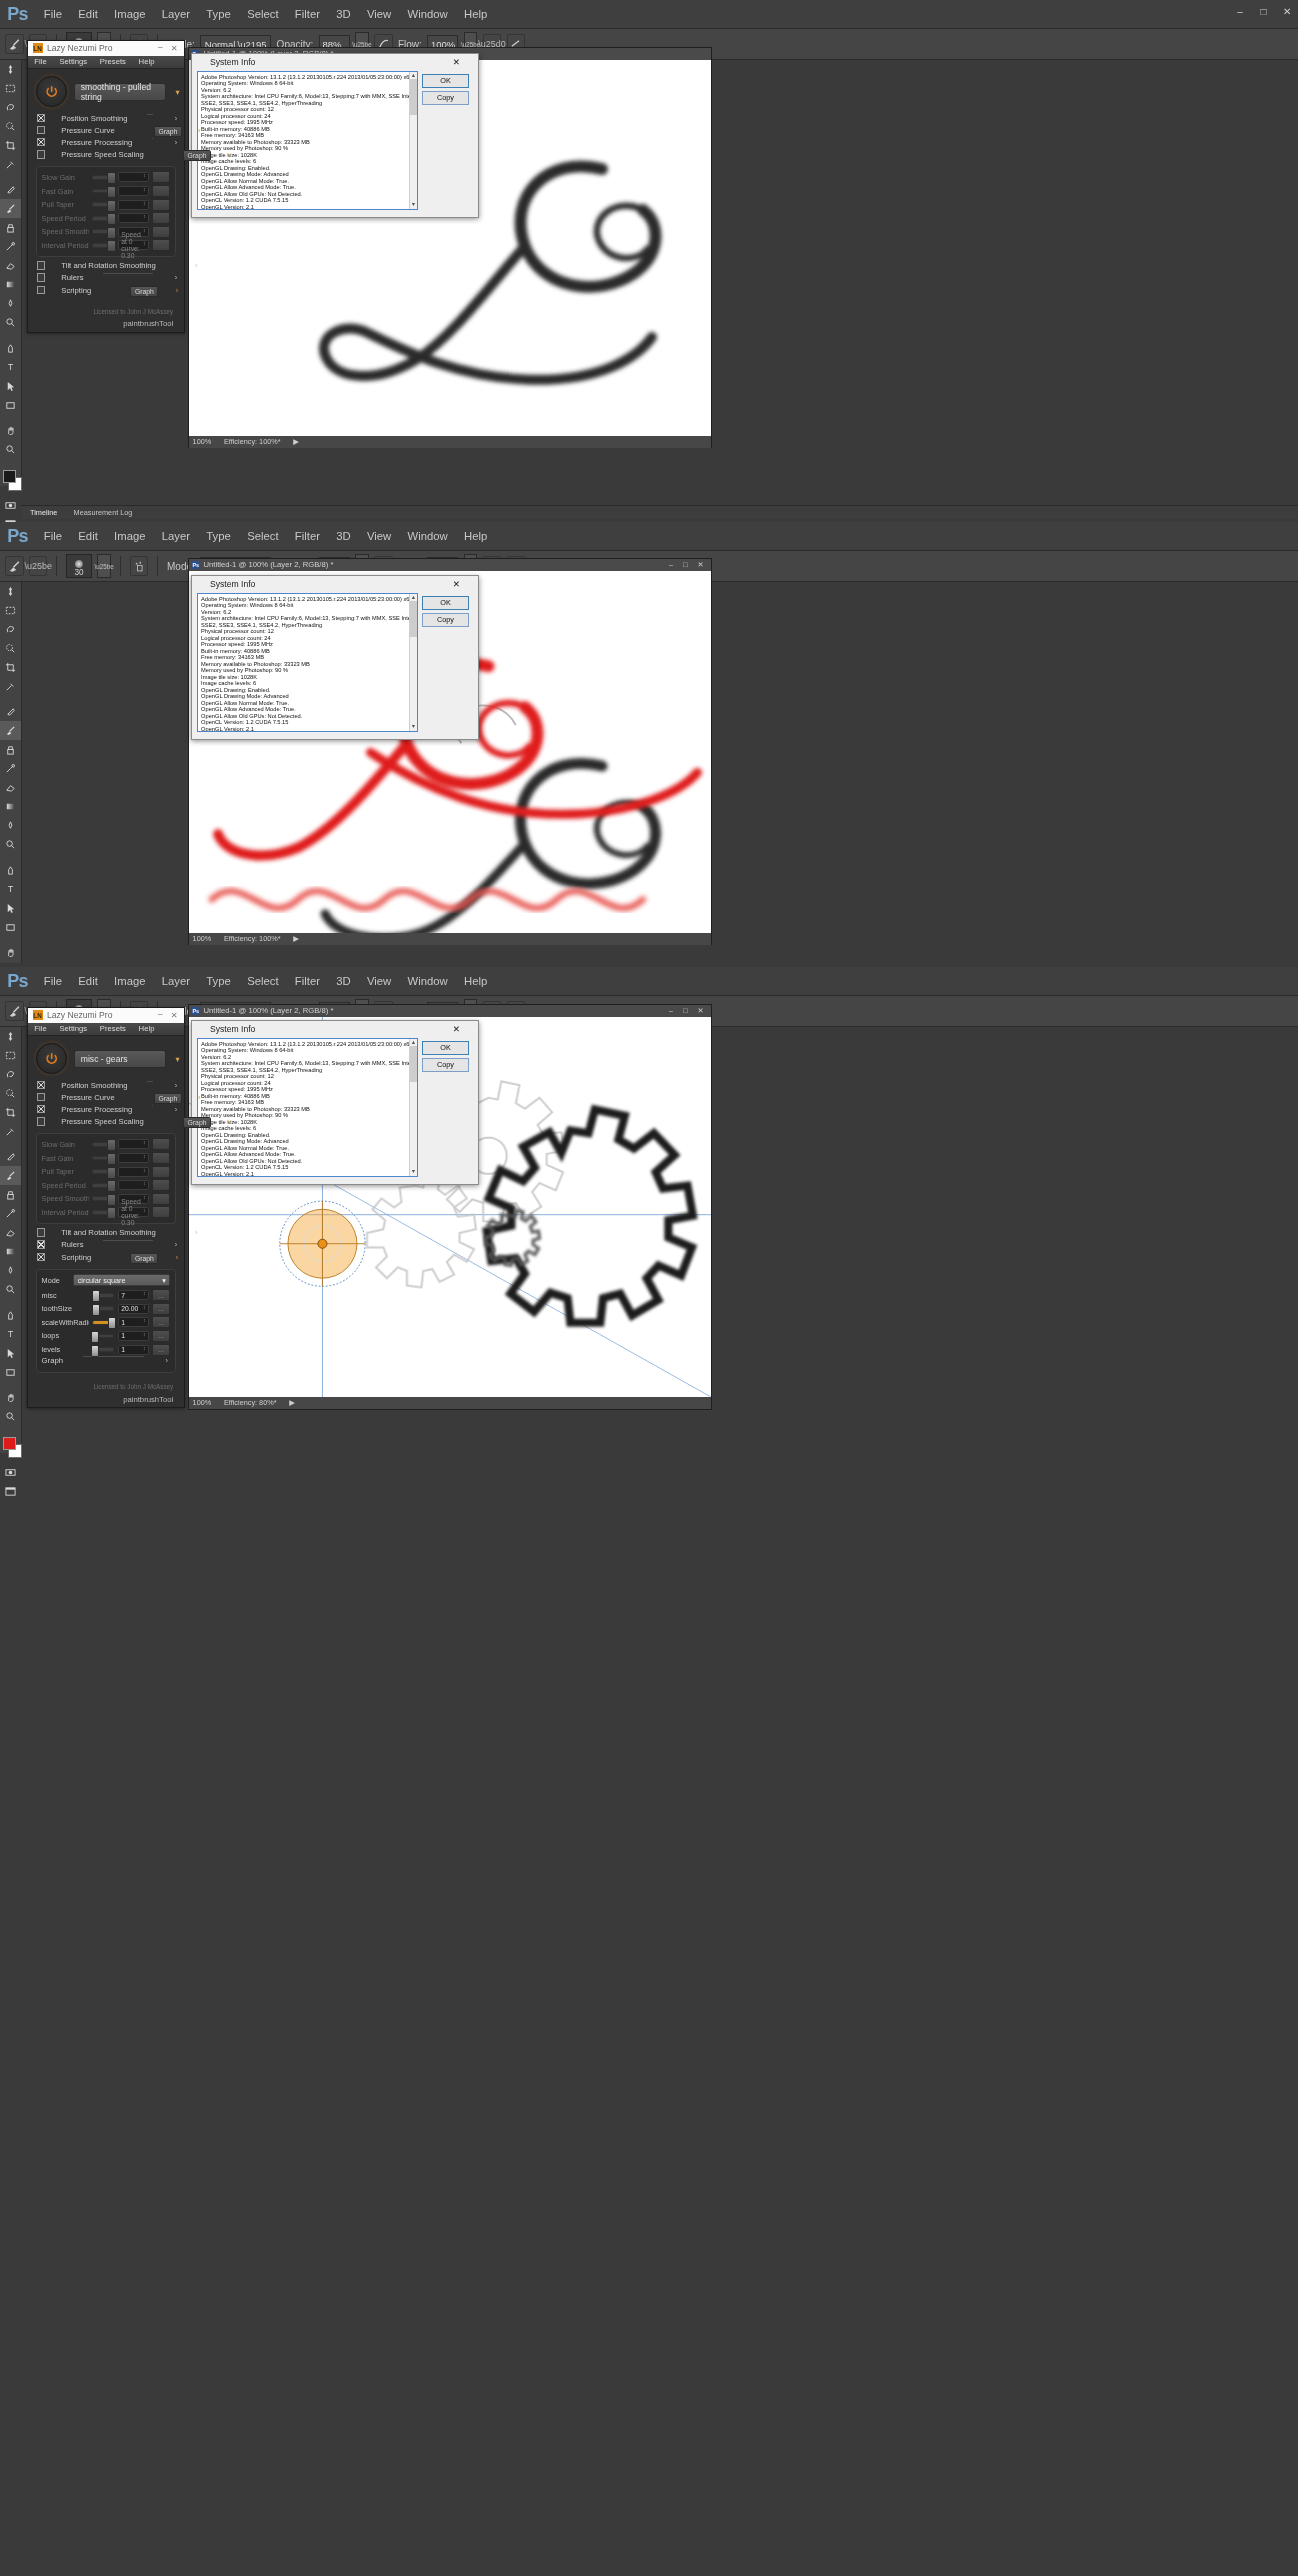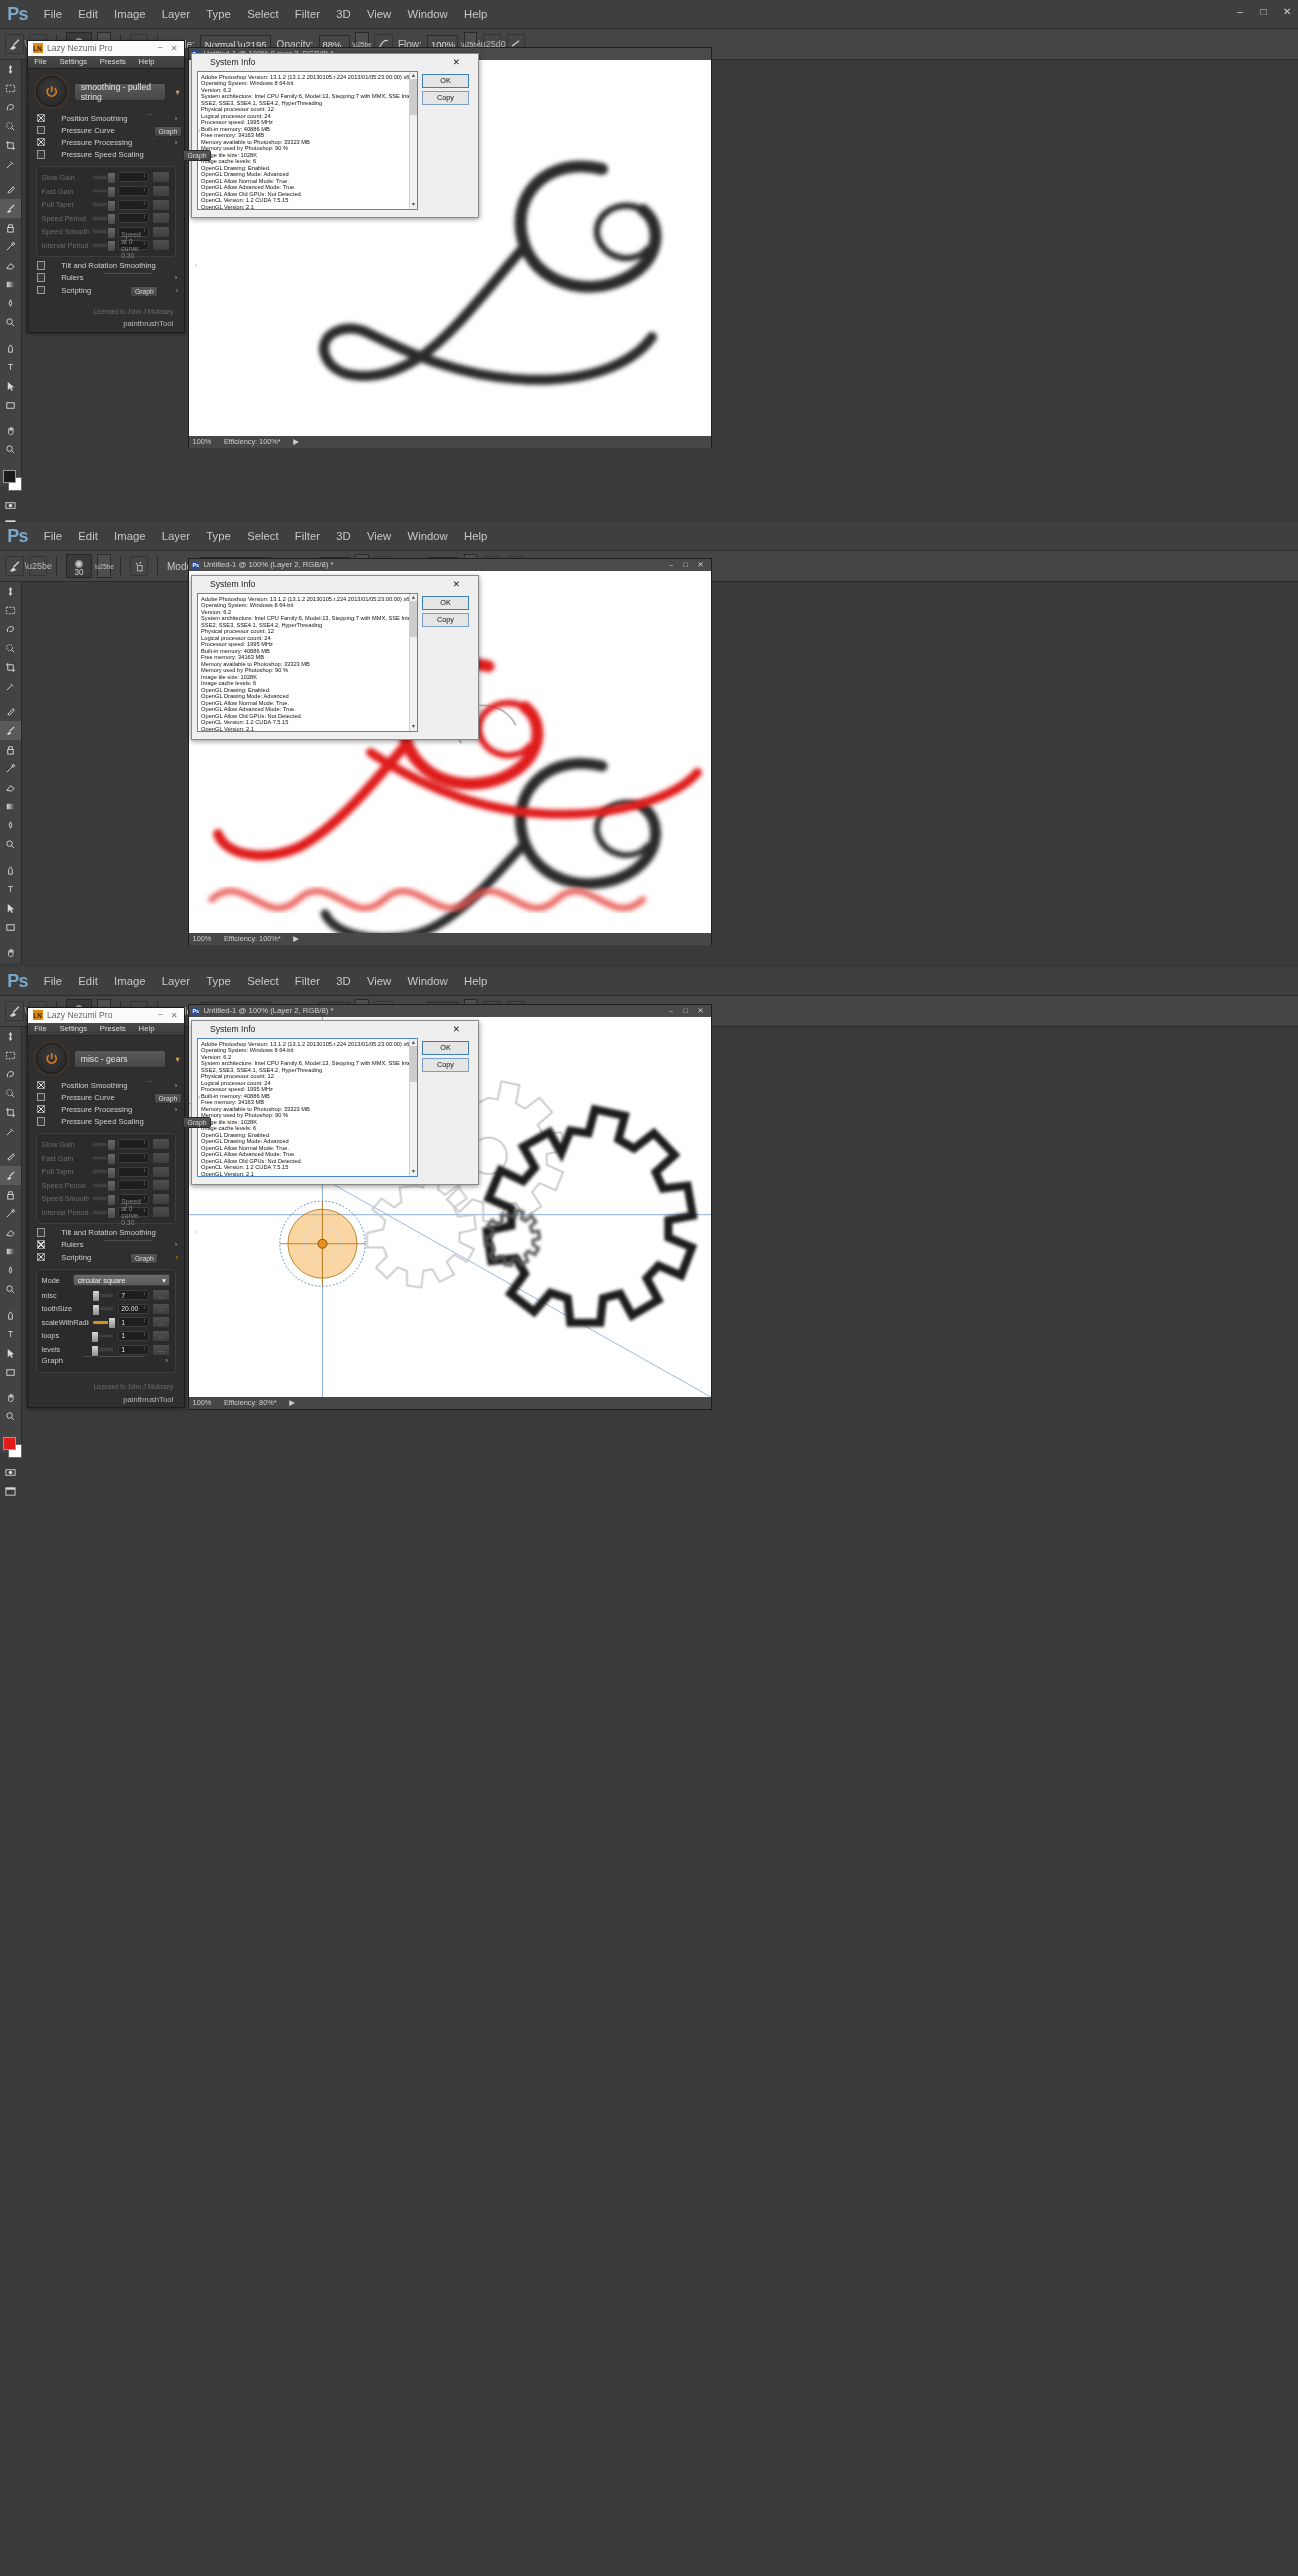--- a/index.html
+++ b/index.html
@@ -508,20 +508,24 @@
             <div class="chev or">›</div>
           </div>
         </div>
       <div class="ln-footer">
         <span class="ln-lic">Licensed to John J McAssey</span>
       </div>
       <div class="ln-brand">paintbrushTool</div>
     </div>
   </div>
 
+  <div class="tl-bar" style="position:absolute;left:21px;right:0;top:505px;">
+    <div class="tl-tab active">Timeline</div>
+    <div class="tl-tab">Measurement Log</div>
+  </div>
 </div>
 
 <div class="app" id="app2" style="top:522px;height:445px;">
   <div class="ps-menubar">
     <div class="ps-logo">Ps</div>
     <div class="ps-menu-item">File</div>
     <div class="ps-menu-item">Edit</div>
     <div class="ps-menu-item">Image</div>
     <div class="ps-menu-item">Layer</div>
     <div class="ps-menu-item">Type</div>

